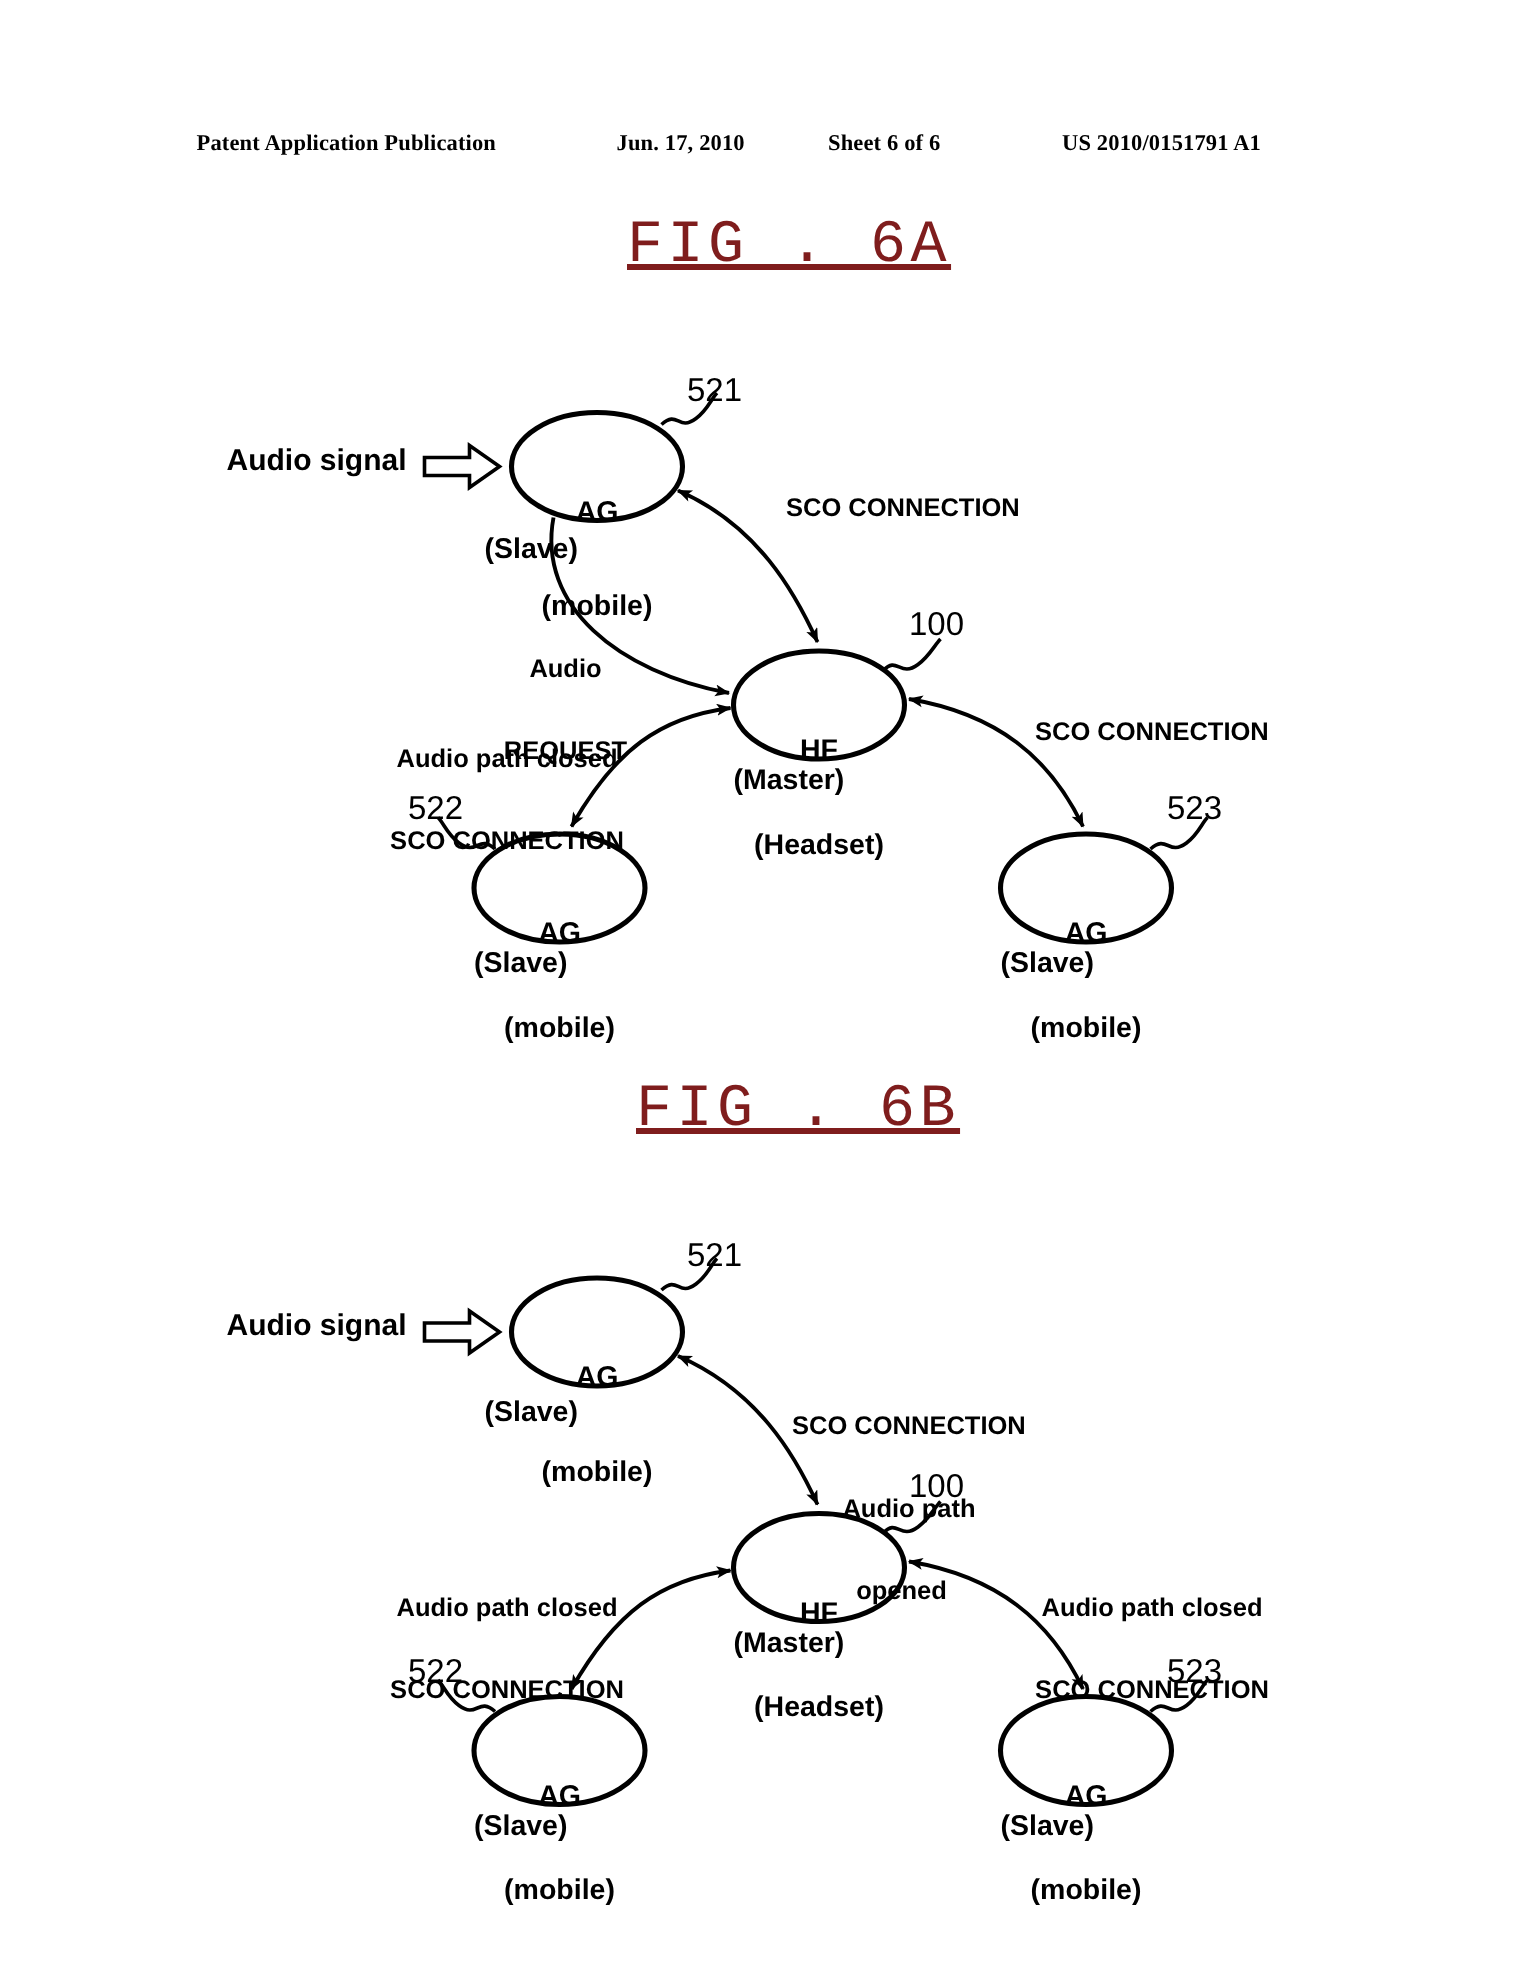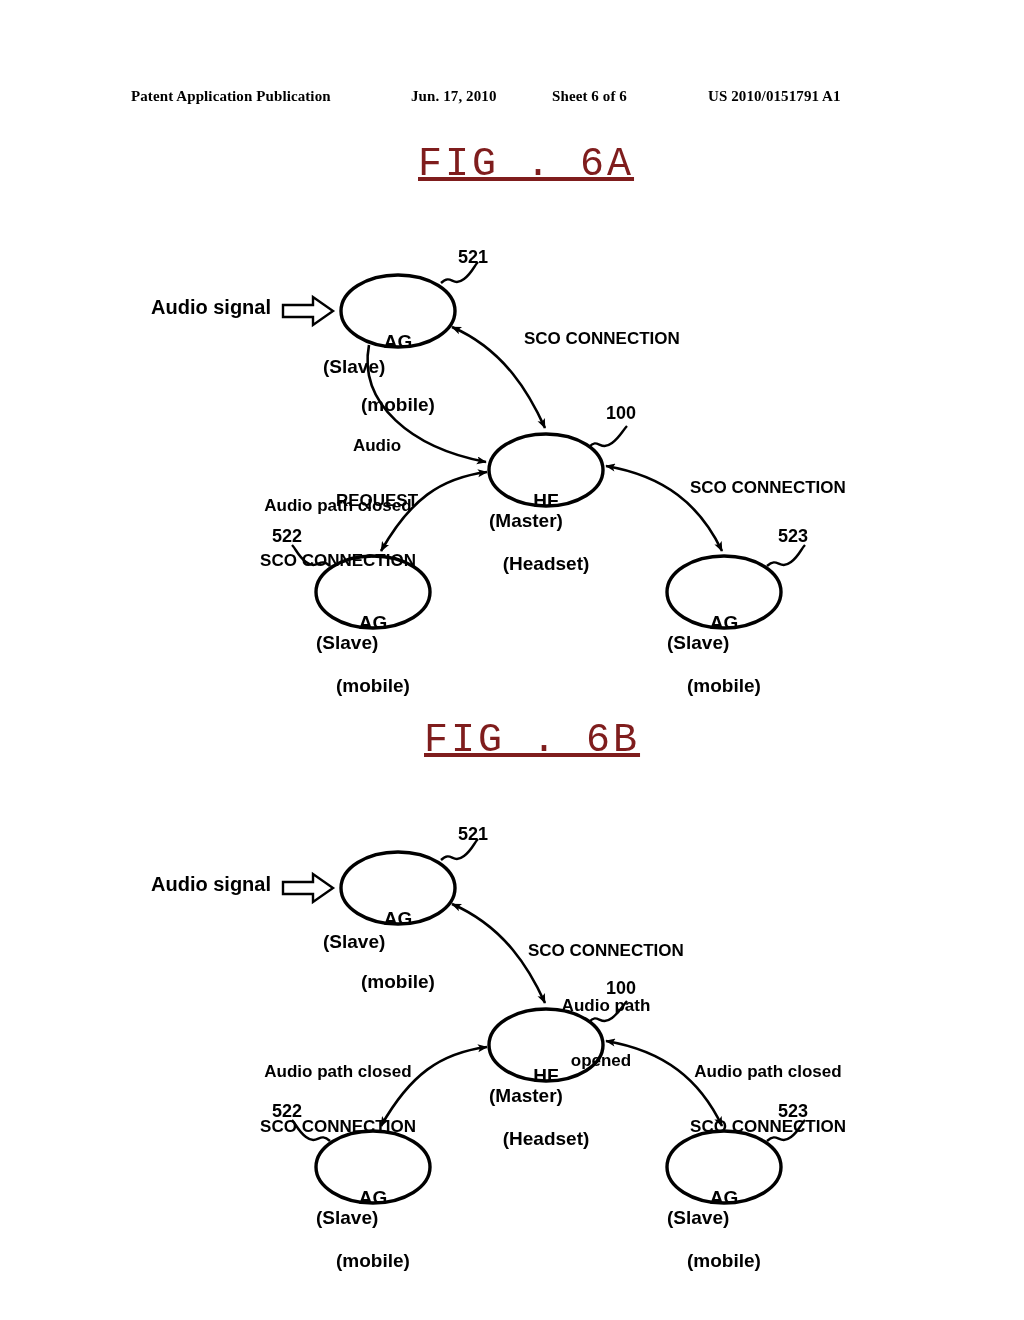--- a/index.html
+++ b/index.html
@@ -73,22 +73,22 @@
     line-height: 1.12;
   }
   .lbl-role {               
     font-size: 19px;
     text-align: left;
   }
   .lbl-edge {               
     font-size: 17px;
   }
   .lbl-ref {                
-    font-size: 18px;
-    font-weight: bold;
+    font-size: 22px;
+    font-weight: normal;
     font-family: "Liberation Sans", sans-serif;
   }
   .lbl-audio {              
     font-size: 20px;
     text-align: right;
   }
   .ta-c { text-align: center; }
   .ta-l { text-align: left; }
 </style>
 </head>

